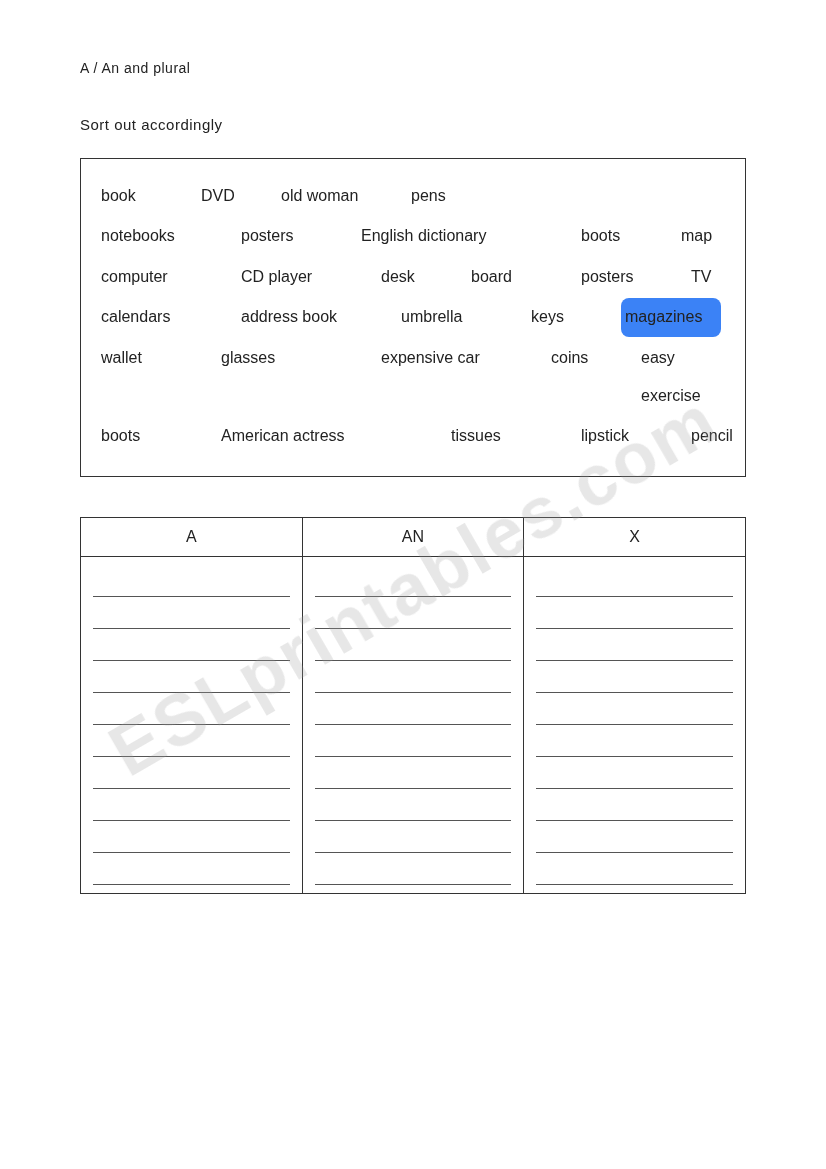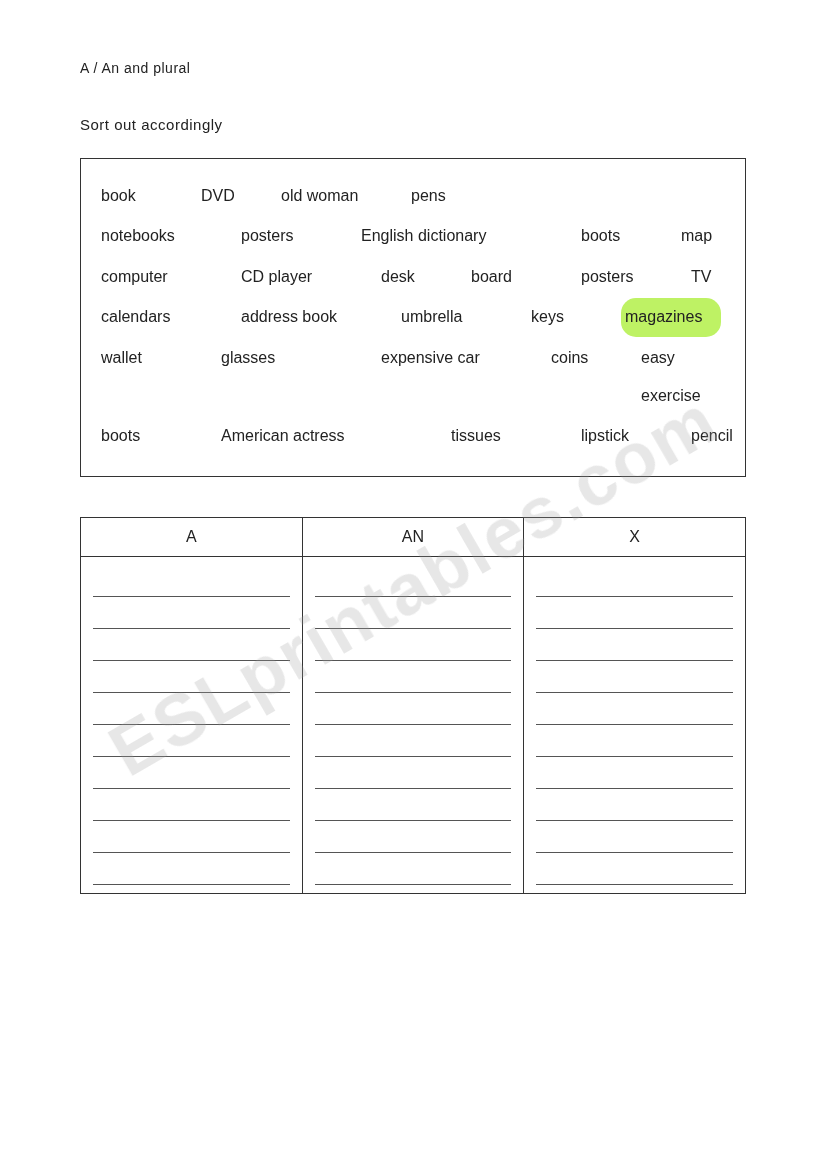--- a/index.html
+++ b/index.html
@@ -46,22 +46,22 @@
       margin-bottom: 2px;
     }
 
     .word-item {
       display: inline-block;
       min-width: 100px;
       padding-right: 10px;
     }
 
     .word-item.highlighted {
-      background-color: #bef264;
-      border-radius: 15px;
+      background-color: #3b82f6;
+      border-radius: 8px;
       padding: 0 4px;
     }
 
     .sort-table {
       width: 100%;
       border-collapse: collapse;
       border: 1.5px solid #333;
       margin-bottom: 40px;
     }
 

